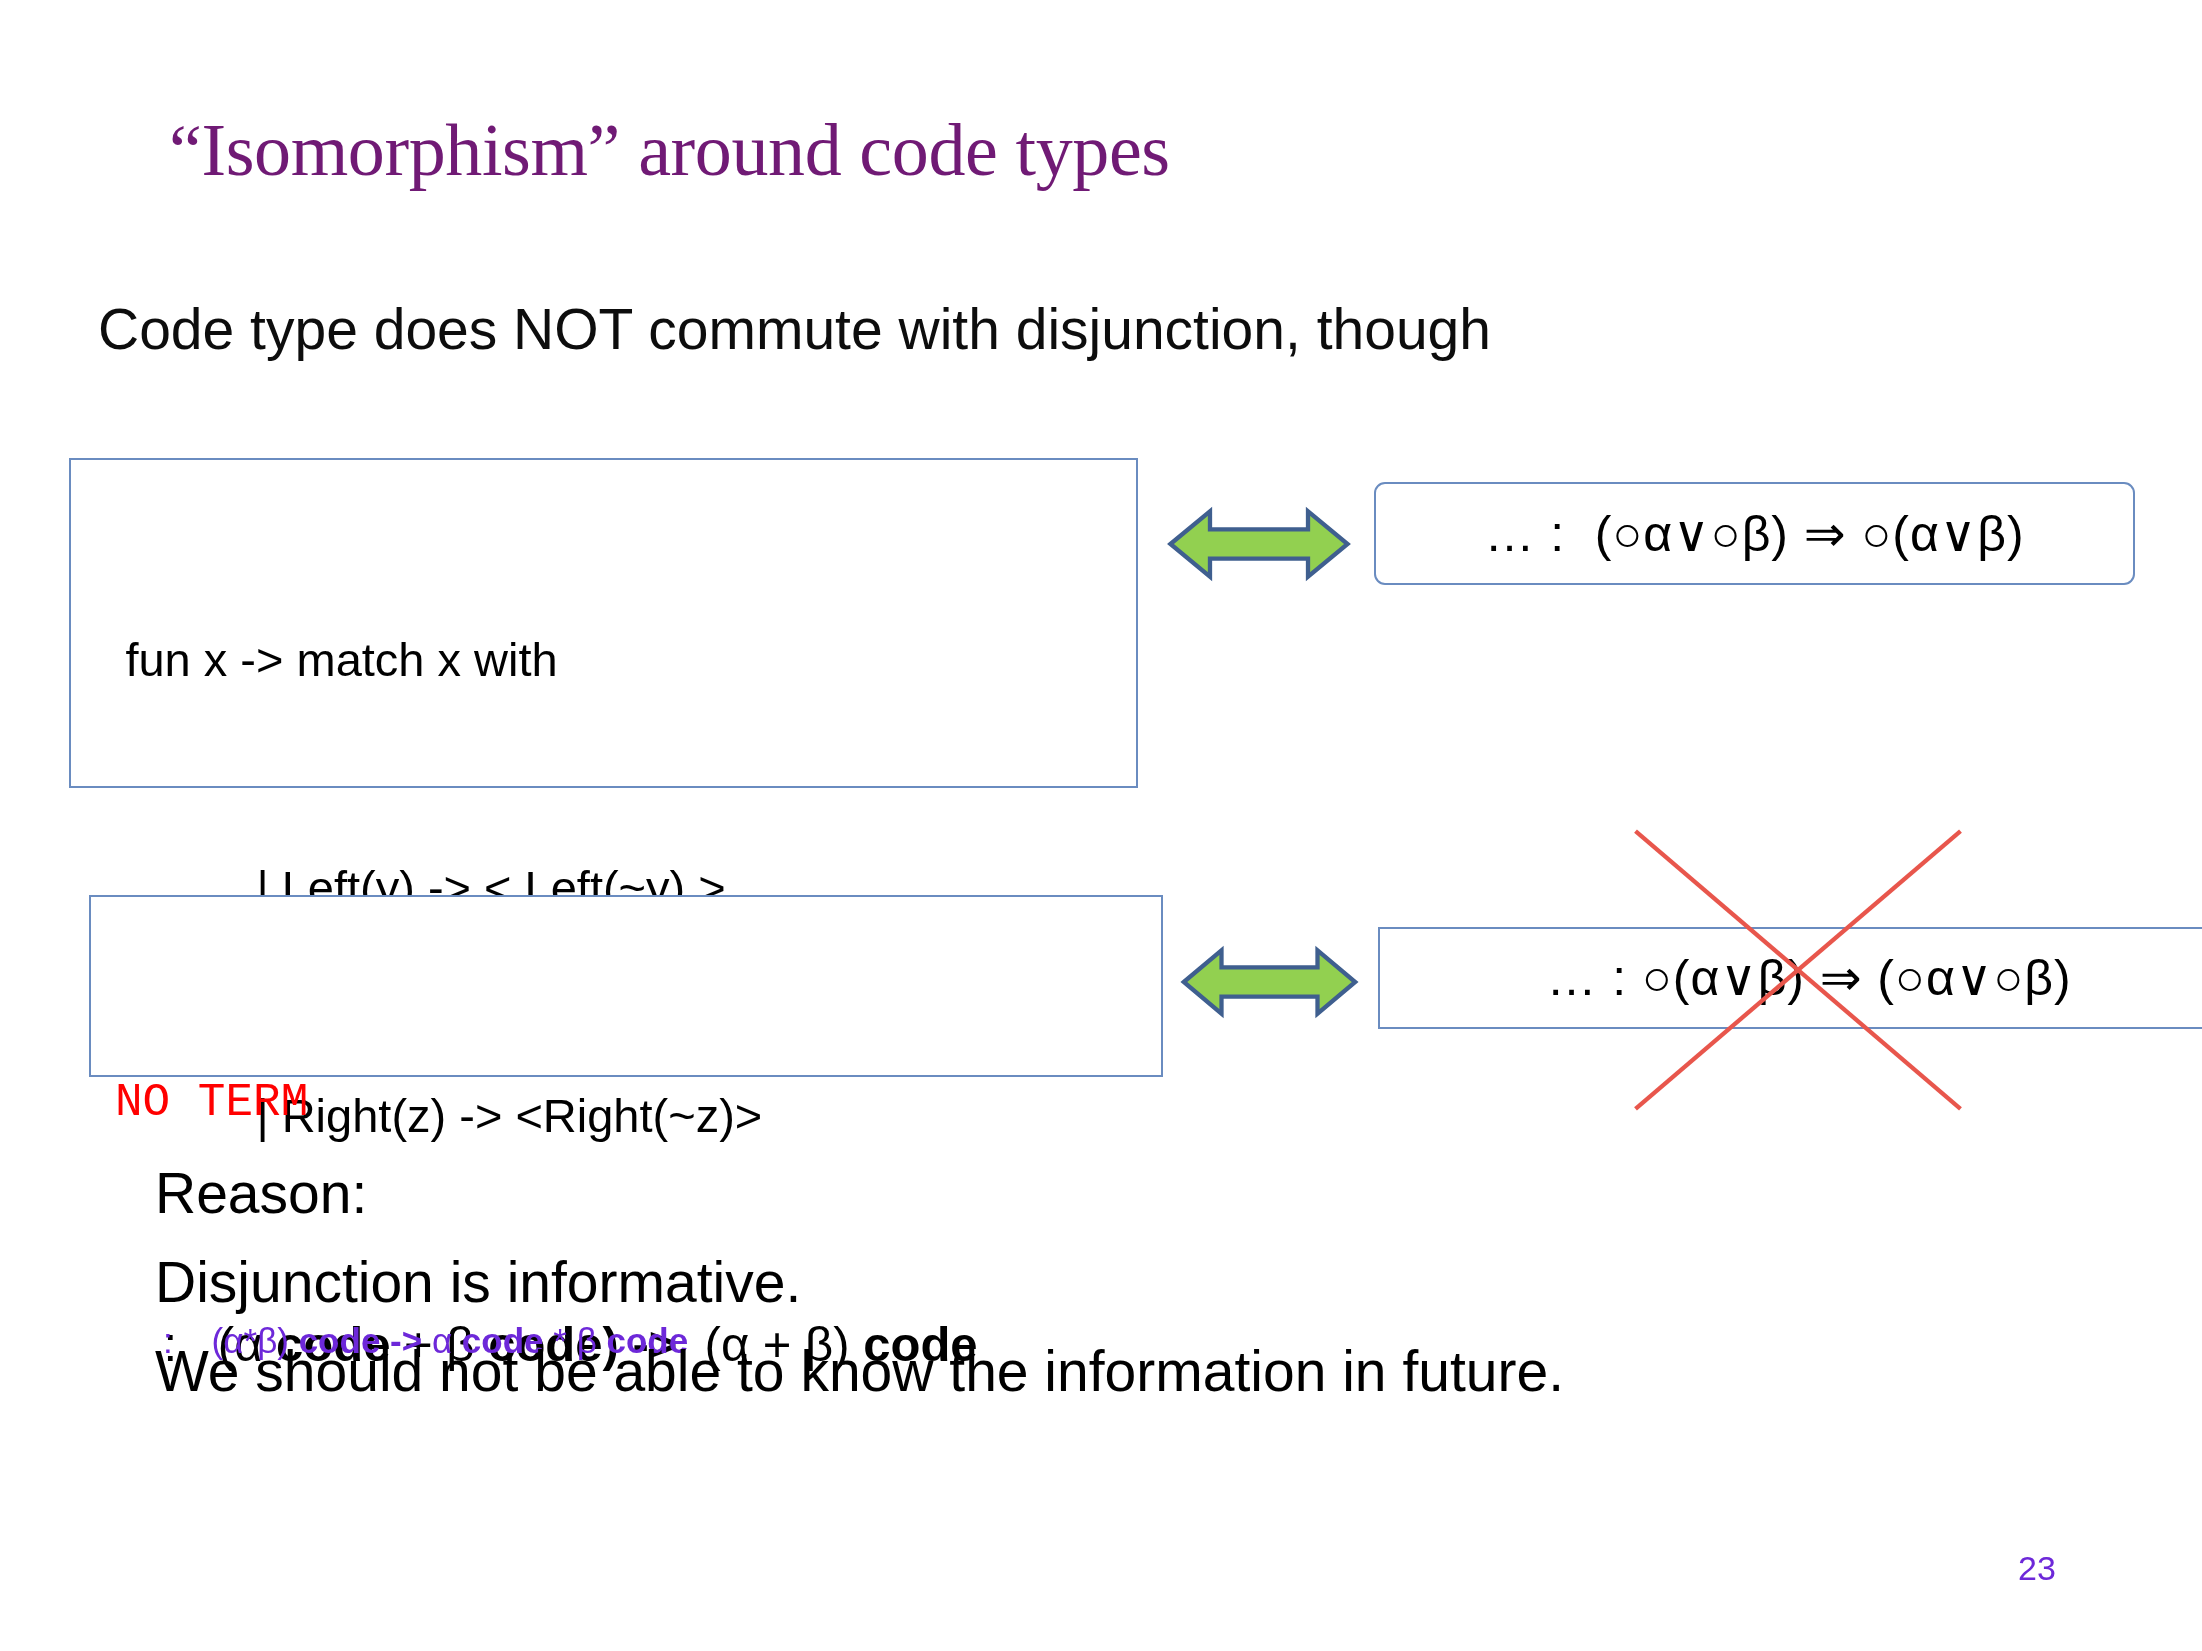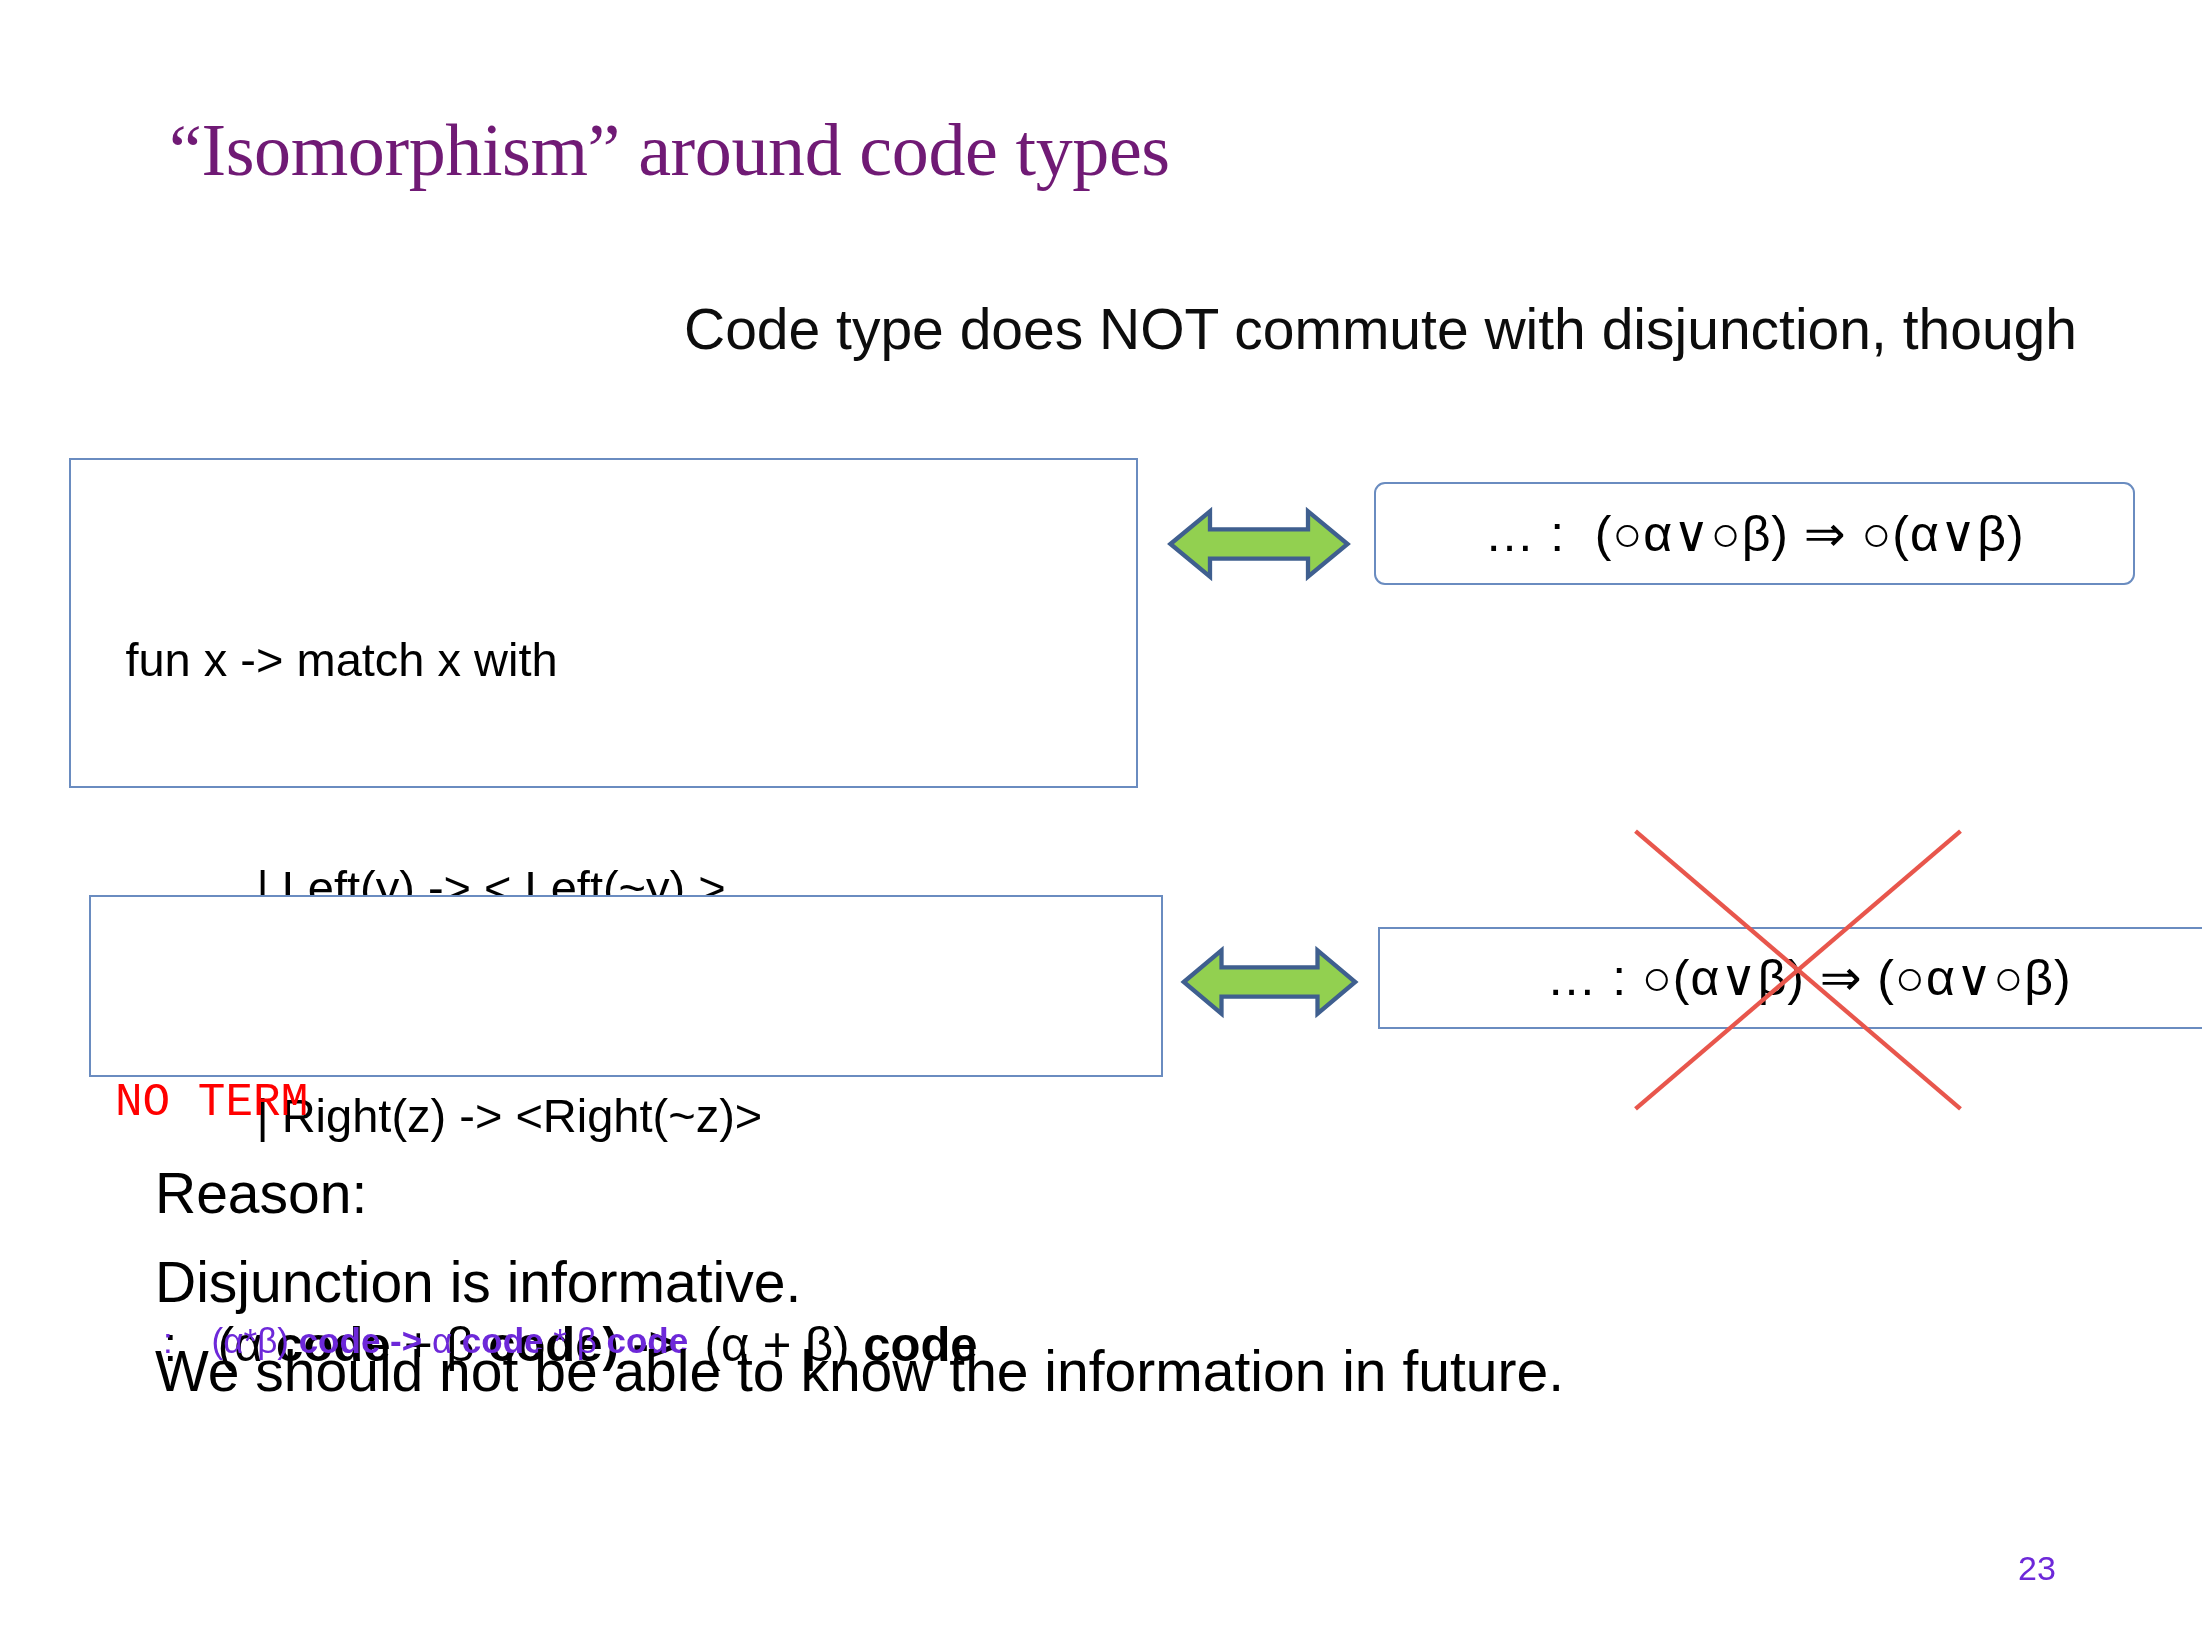--- a/index.html
+++ b/index.html
@@ -42,21 +42,20 @@
   .slide-subtitle {
     position: absolute;
     left: 98px;
     top: 297px;
     width: 1979px;
     font-family: "Liberation Sans", sans-serif;
     font-size: 57px;
     line-height: 1.15;
     color: #0d0d0d;
     white-space: nowrap;
-    text-align: right;
   }
 
   
   .bluebox {
     position: absolute;
     box-sizing: border-box;
     background: #ffffff;
     border: 2.6px solid #6a8cc0;
   }
 

